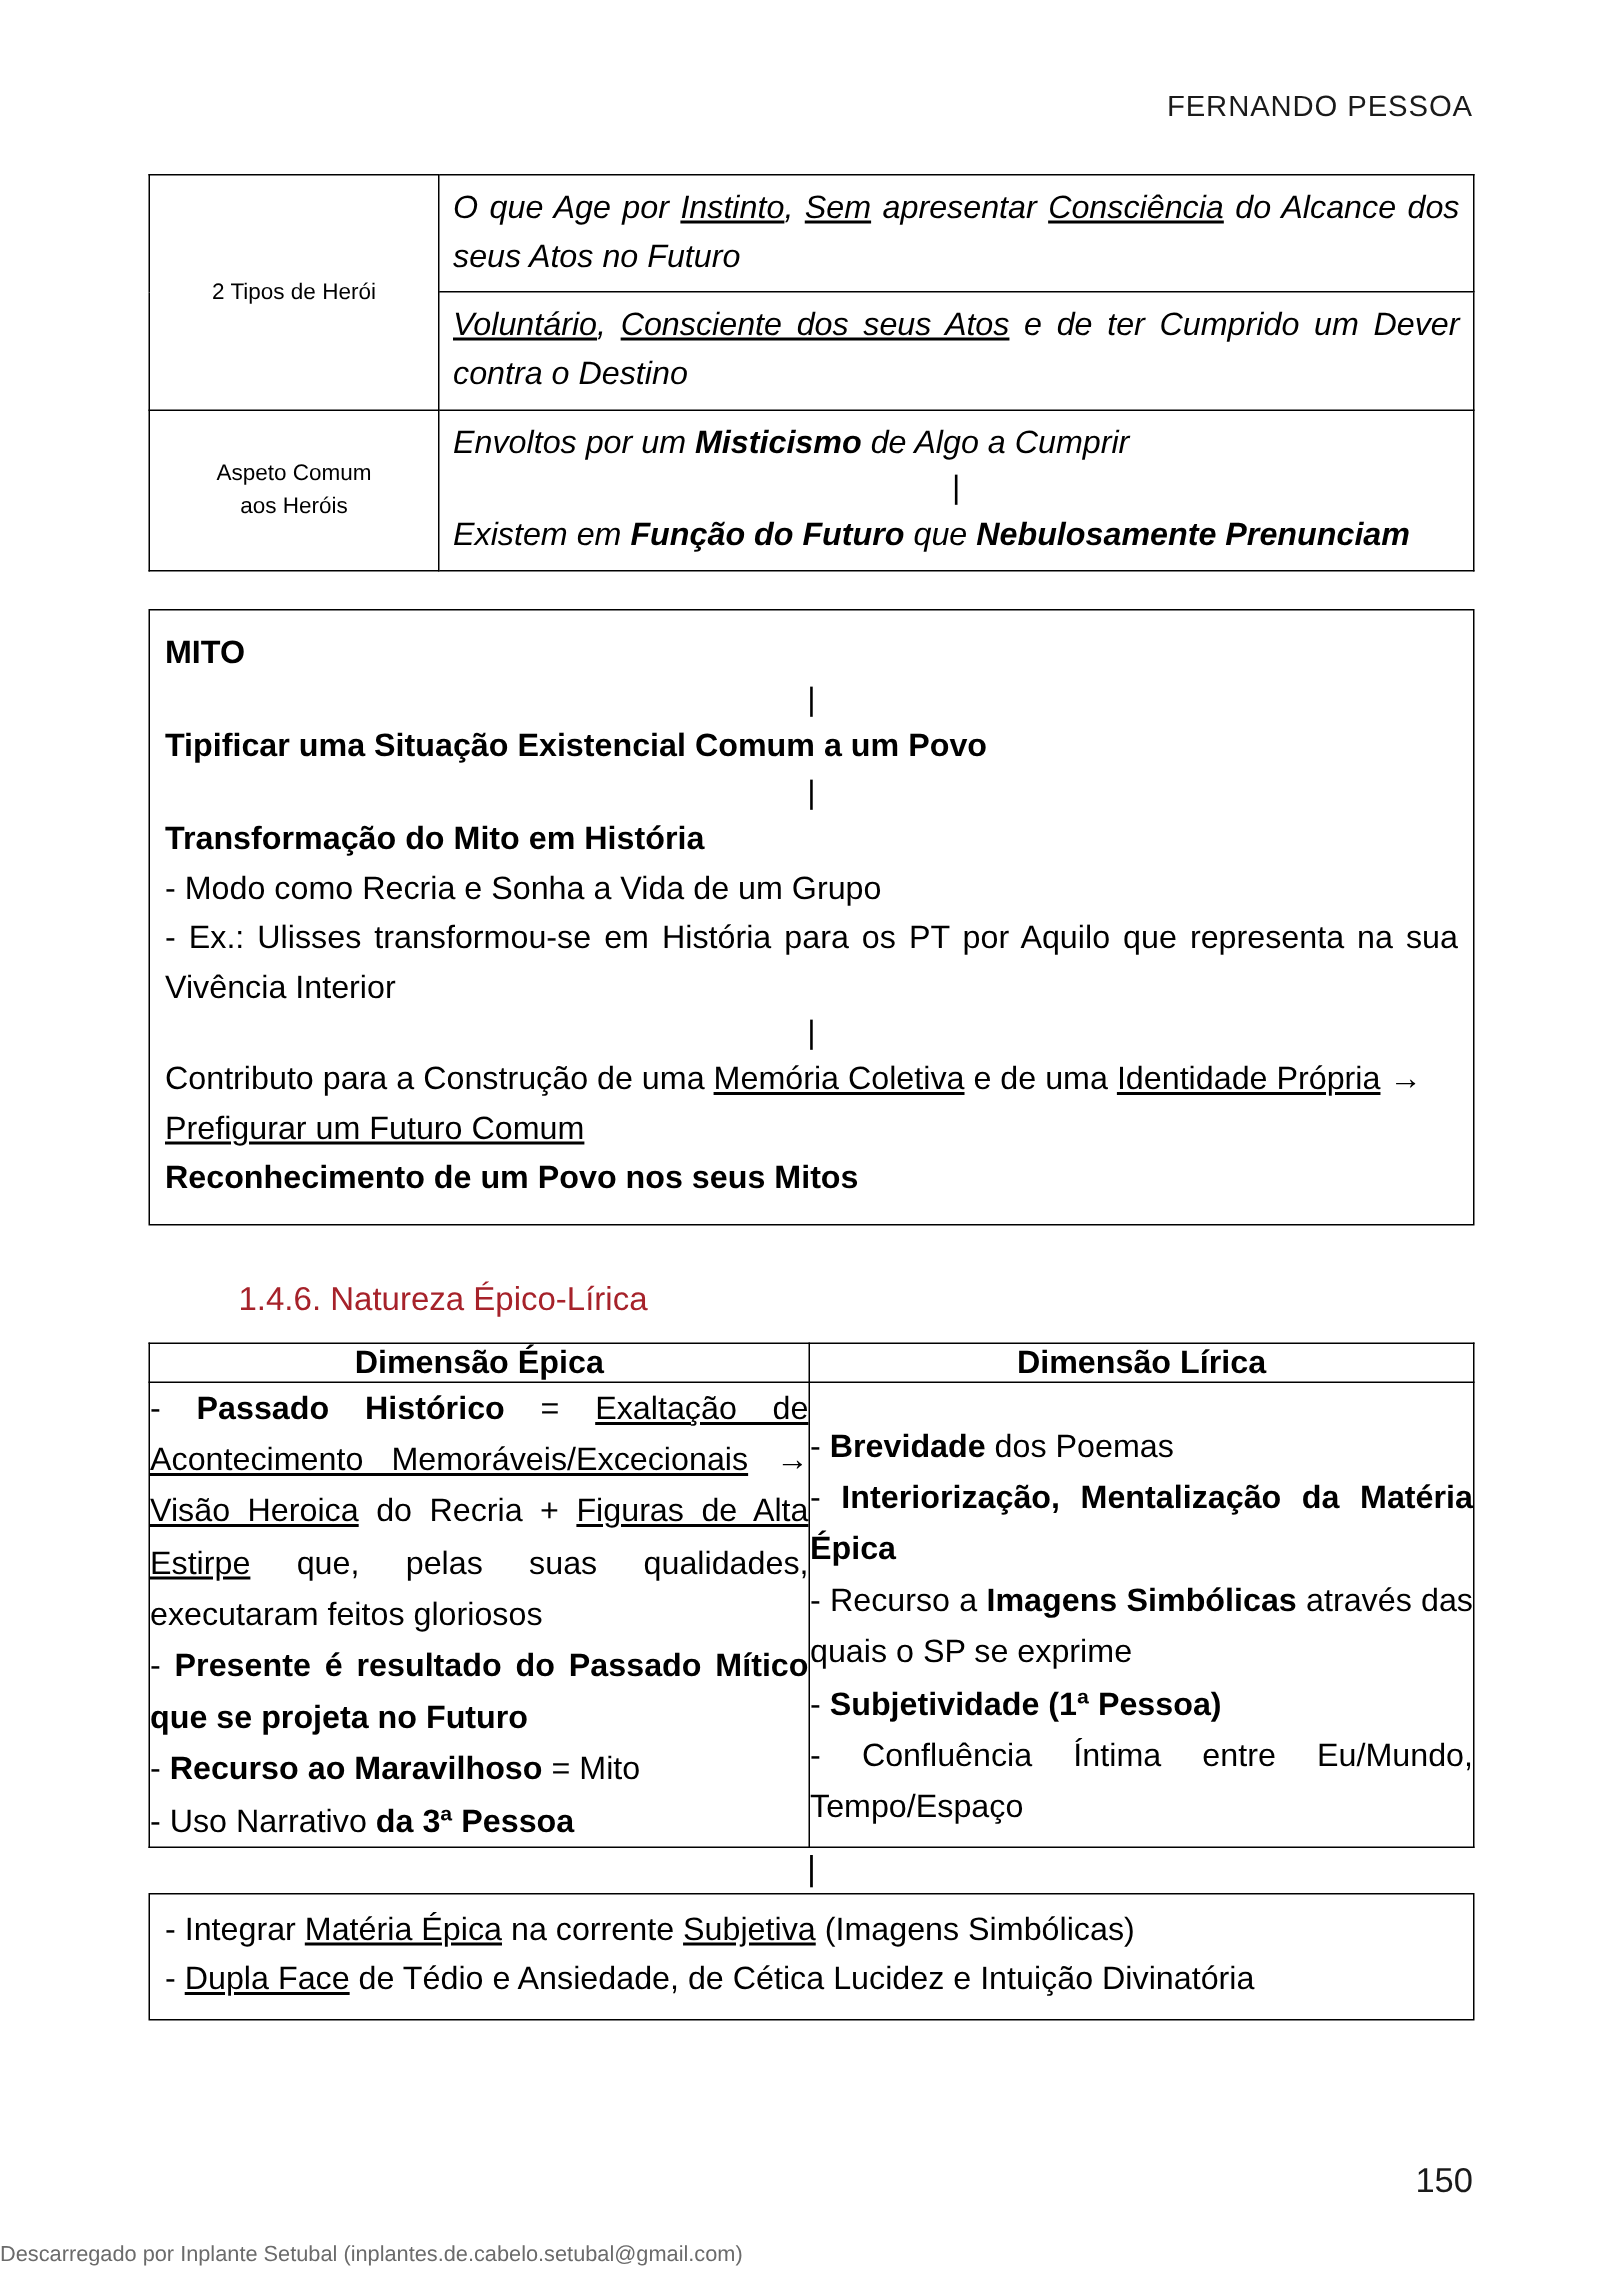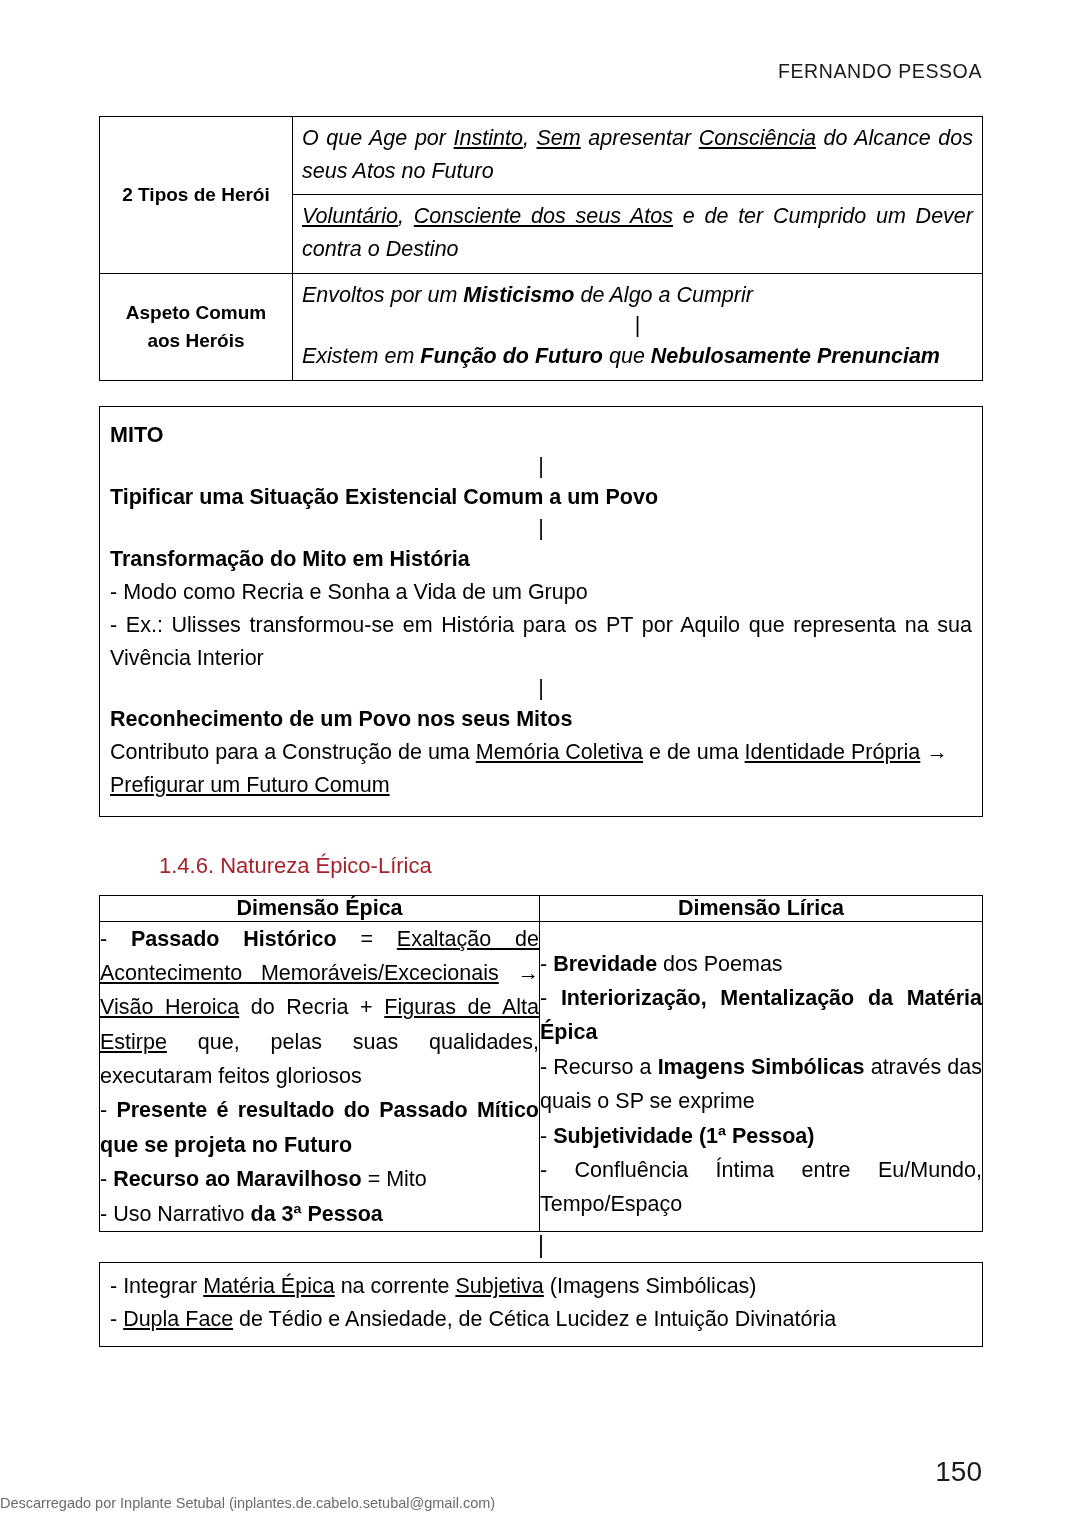--- a/index.html
+++ b/index.html
@@ -52,22 +52,22 @@
     border: 1.6px solid #000000;
     padding: 0;
     vertical-align: middle;
   }
   .cell-pad {
     padding: 5px 9px 7px 9px;
     font-style: italic;
   }
 
   .t-label {
-    font-weight: bold;
-    font-size: 19px;
+    font-weight: normal;
+    font-size: 15px;
     text-align: center;
     line-height: 1.45;
   }
 
   .t-body {
     font-size: 21.5px;
     line-height: 1.52;
   }
 
   .justify { text-align: justify; text-align-last: left; }
@@ -132,23 +132,22 @@
     font-size: 21.5px;
     line-height: 1.55;
   }
   .final-box p { margin: 0; }
 
   
   .page-number {
     position: absolute;
     right: 98px;
     top: 1440px;
-    font-size: 28px;
+    font-size: 23px;
     color: #1a1a1a;
-    margin-top: 16px;
   }
   .footer-note {
     position: absolute;
     left: 0;
     right: 0;
     top: 1495px;
     text-align: left;
     font-size: 14.5px;
     color: #6b6b6b;
   }
@@ -197,22 +196,22 @@
 
     <div class="mito-box">
       <div class="line center b">MITO</div>
       <div class="pipe">|</div>
       <div class="line center"><span class="b">Tipificar uma Situação Existencial Comum a um Povo</span></div>
       <div class="pipe">|</div>
       <div class="line center"><span class="b">Transformação do Mito em História</span></div>
       <div class="line"><span>- Modo como Recria e Sonha a Vida de um Grupo</span></div>
       <div class="line justify"><span>- Ex.: Ulisses transformou-se em História para os PT por Aquilo que representa na sua Vivência Interior</span></div>
       <div class="pipe">|</div>
+      <div class="line center"><span>Contributo para a Construção de uma </span><span class="u">Memória Coletiva</span><span> e de uma </span><span class="u">Identidade Própria</span><span> </span><span>→</span><span> </span><span class="u">Prefigurar um Futuro Comum</span></div>
       <div class="line center"><span class="b">Reconhecimento de um Povo nos seus Mitos</span></div>
-      <div class="line center"><span>Contributo para a Construção de uma </span><span class="u">Memória Coletiva</span><span> e de uma </span><span class="u">Identidade Própria</span><span> </span><span>→</span><span> </span><span class="u">Prefigurar um Futuro Comum</span></div>
     </div>
 
     <div class="section-heading">1.4.6. Natureza Épico-Lírica</div>
 
     <table class="box dual">
       <colgroup>
           <col style="width:440px">
           <col>
         </colgroup>
       <thead>

